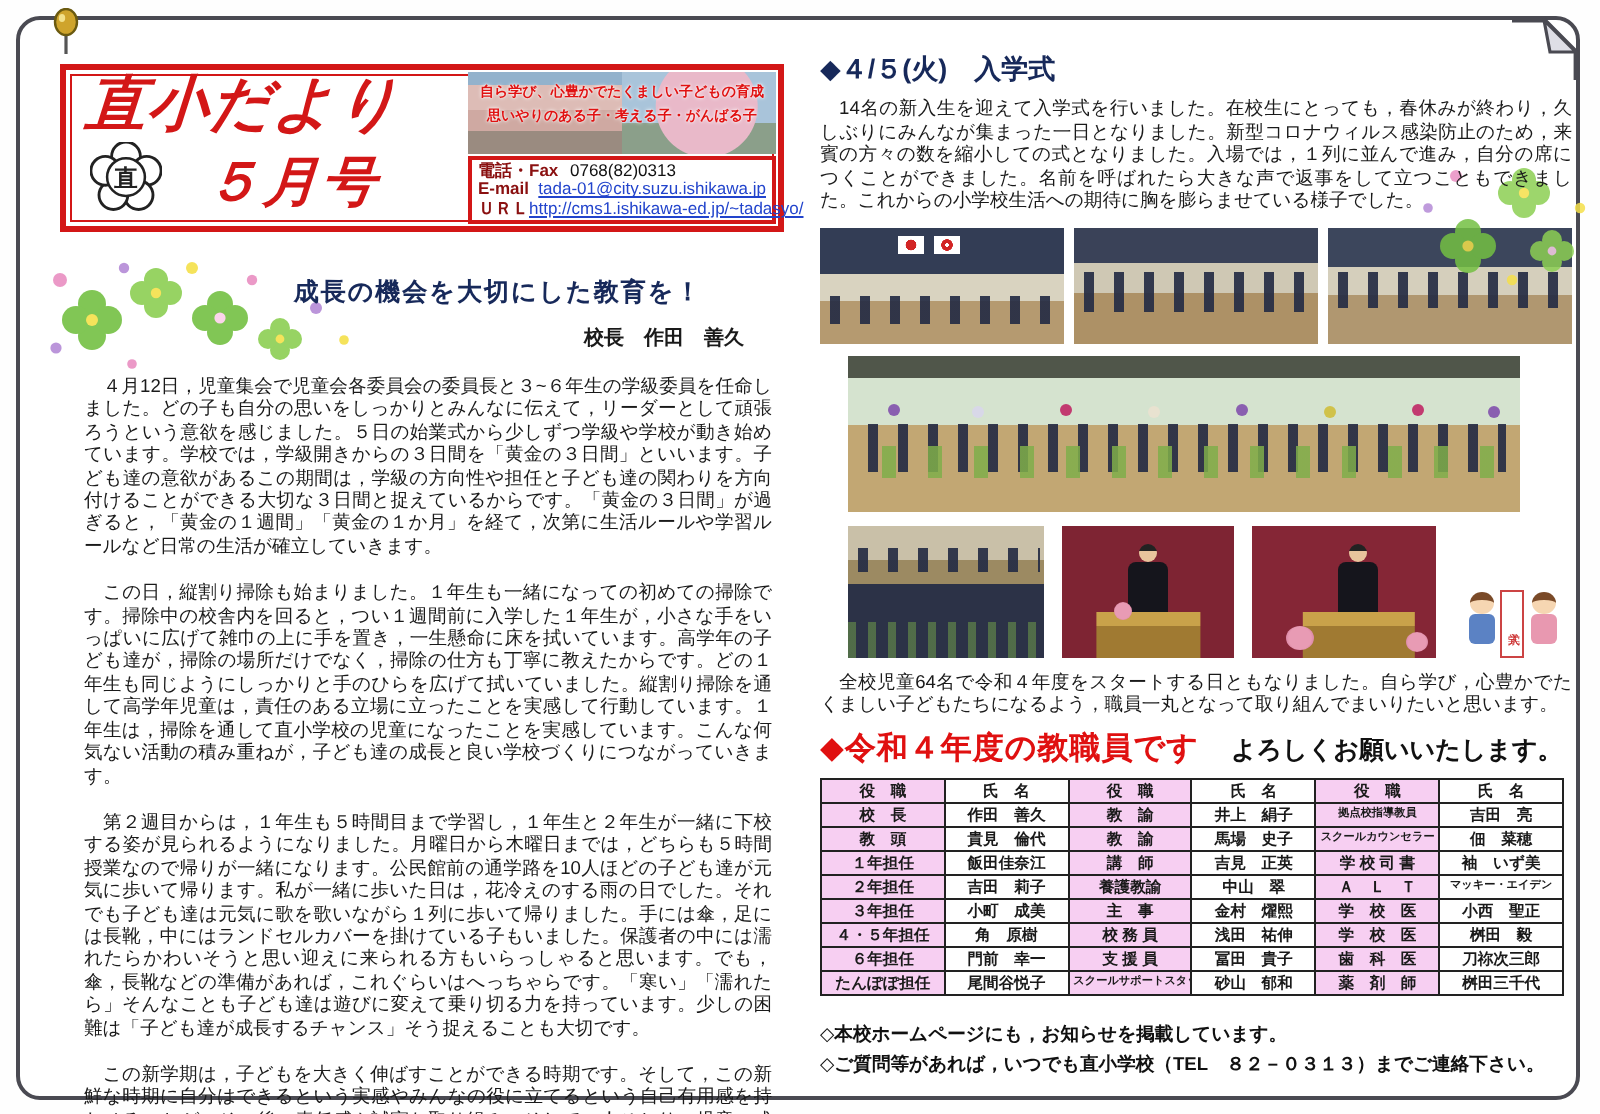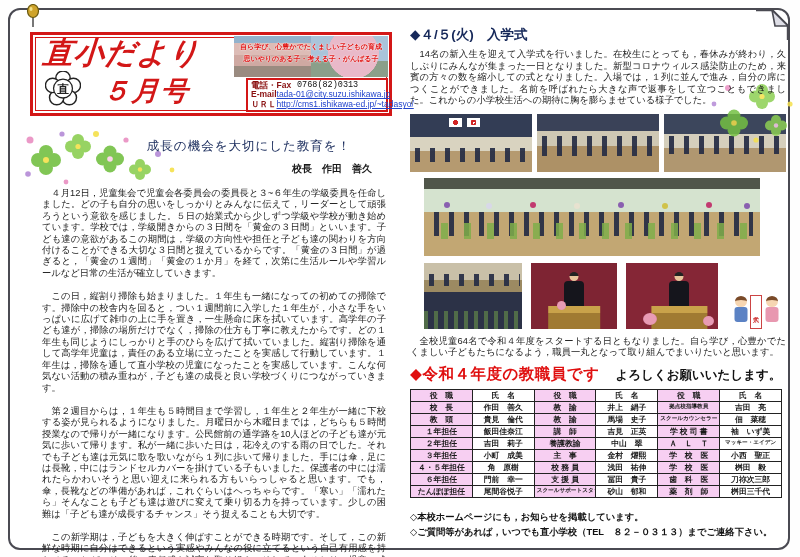--- a/index.html
+++ b/index.html
@@ -28,30 +28,30 @@
           letter-spacing:2px;margin-left:22px;transform:skewX(-4deg);}
   .mast-right{width:154px;display:flex;flex-direction:column;margin:1px;}
   .mast-photos{display:flex;height:44px;position:relative;}
   .mp{flex:1;}
   .mp-school{background:linear-gradient(180deg,#93b2cc 0 16%,#ddbcb6 16% 46%,#cfa9a2 46% 72%,#9a8b80 72%);}
   .mp-sakura{background:radial-gradient(circle at 55% 42%,#e9b9c9 0 52%,rgba(0,0,0,0) 53%),
              linear-gradient(180deg,#a9c4da 0 62%,#8b9f8a 62%);}
   .motto{position:absolute;left:1px;right:1px;top:5px;z-index:2;color:#e01212;font-weight:bold;
          font-size:7px;line-height:1.7;text-align:center;text-shadow:0 0 2px #fff,0 0 1px #fff;}
   .contact{flex:1;border:2px solid #d31717;margin-top:1px;padding:1px 3px 0 3px;
-           display:flex;flex-direction:column;justify-content:flex-start;background:#fff;margin-left:12px;}
+           display:flex;flex-direction:column;justify-content:flex-start;background:#fff;}
   .c-row{display:flex;font-size:8.5px;line-height:1.15;white-space:nowrap;}
   .c-label{width:46px;color:#8a1010;font-weight:bold;}
-  .c-val{color:#111;font-family:Liberation Mono, monospace;}
+  .c-val{color:#111;}
   .c-link{color:#2244cc;text-decoration:underline;}
 
   
   .article{position:relative;margin-top:22px;}
   .article-title{position:relative;z-index:2;text-align:center;padding-left:70px;
-                 font-size:12.5px;font-weight:normal;color:#17295a;letter-spacing:1px;}
+                 font-size:12.5px;font-weight:bold;color:#17295a;letter-spacing:1px;}
   .byline{text-align:right;padding-right:26px;font-size:10px;font-weight:bold;margin:7px 0 8px;}
   .article-body p{margin:12px;font-size:9.3px;line-height:11.4px;text-align:justify;
                   position:relative;z-index:2;}
   
   .flowers{position:absolute;z-index:1;}
   .fl-left{left:-8px;top:-12px;width:170px;height:64px;}
   .fl-right{right:-10px;top:56px;width:90px;height:70px;}
 
   
   .cer-head{font-size:13.5px;font-weight:bold;color:#17295a;margin:6px 0 5px;position:relative;z-index:2;}

